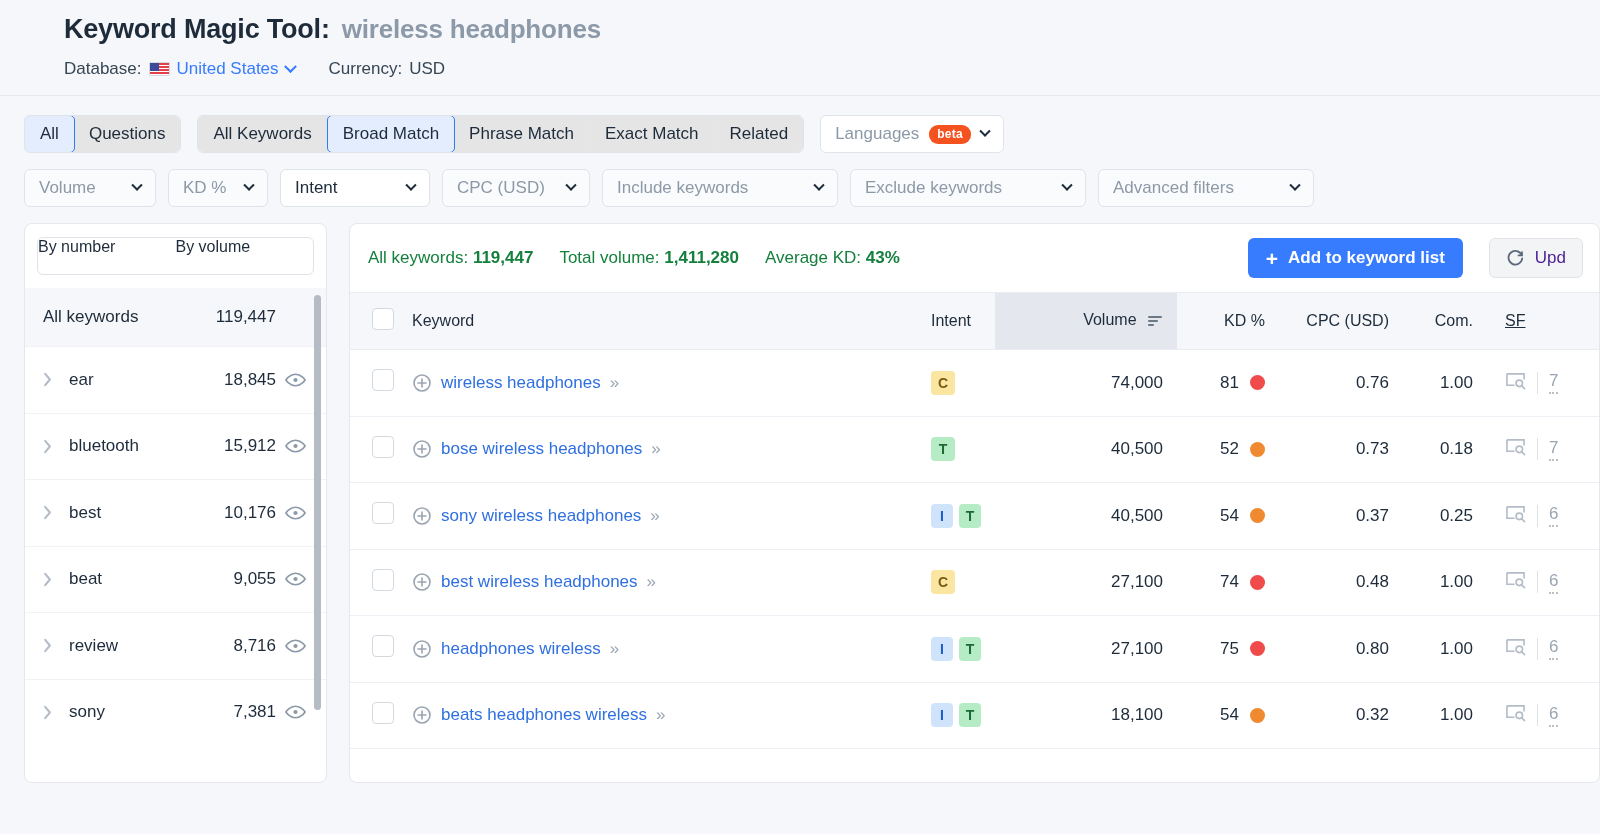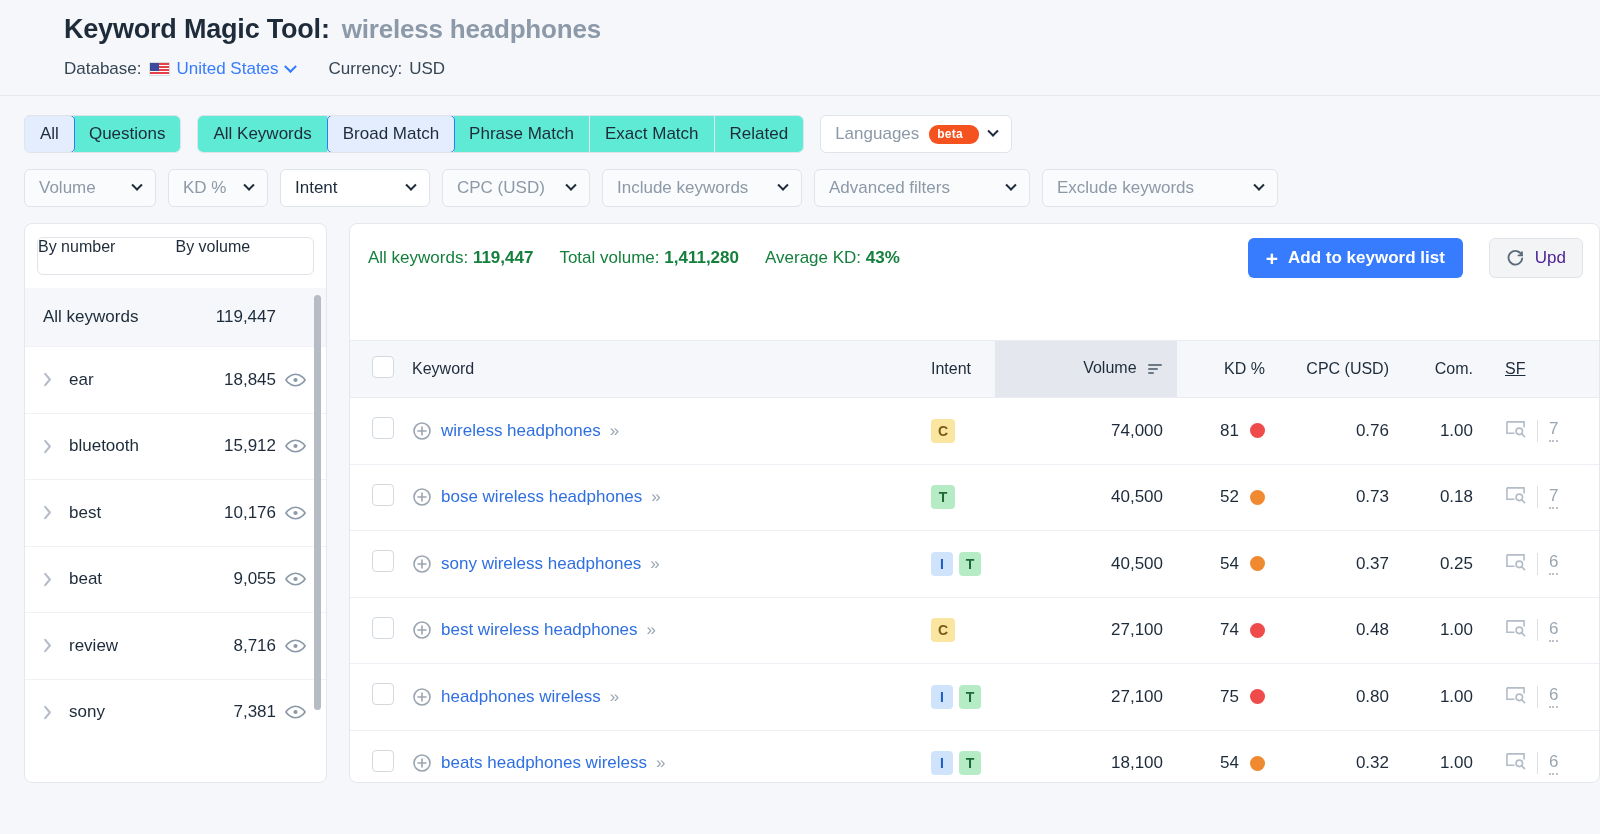--- a/index.html
+++ b/index.html
@@ -40,39 +40,39 @@
 
   
   .filters { padding: 19px 24px 0 24px; }
   .tabrow { display: flex; align-items: center; gap: 16px; }
   .seg {
     display: flex; border: 1px solid #dfe4ea; border-radius: 6px;
     background: #fff; overflow: hidden; height: 38px;
   }
   .seg .segbtn {
     display: flex; align-items: center; justify-content: center;
-    padding: 0 15px; font-size: 17px; color: #1d2b3a; background: #5eead4;
+    padding: 0 15px; font-size: 17px; color: #1d2b3a; background: #e5e5e5;
     border-right: 1px solid #e4e8ec; white-space: nowrap; cursor: pointer;
   }
   .seg .segbtn:last-child { border-right: none; }
   .seg .segbtn.active {
     background: #e3edfd; border: 1px solid #2f7af5; border-radius: 5px;
     margin: -1px; position: relative; z-index: 2;
   }
   .pill {
     display: flex; align-items: center; gap: 10px; height: 38px;
     padding: 0 14px; border: 1px solid #dfe4ea; border-radius: 6px;
     background: #fff; font-size: 17px; color: #8c99a8; cursor: pointer;
     white-space: nowrap;
   }
   .pill.dim { background: #fafbfc; }
   .pill .lbl-dark { color: #1d2b3a; }
   .beta {
     background: #f4521e; color: #fff; font-size: 12px; font-weight: bold;
-    border-radius: 9px; padding: 2px 16px 3px 8px; letter-spacing: 0.2px; text-align: center;
+    border-radius: 9px; padding: 2px 8px 3px 8px; letter-spacing: 0.2px; text-align: center;
   }
   .chev-sm {
     display: inline-block; width: 8px; height: 8px;
     border-right: 2.4px solid #1d2b3a; border-bottom: 2.4px solid #1d2b3a;
     transform: rotate(45deg) translate(-2px,-2px); flex: none;
   }
   .filterrow { display: flex; align-items: center; gap: 12px; margin-top: 16px; }
   .filterrow .pill { justify-content: space-between; }
 
   
@@ -131,21 +131,21 @@
   }
   .btn-plus { font-size: 21px; font-weight: bold; line-height: 1; }
   .btn-secondary {
     display: flex; align-items: center; gap: 10px; height: 40px;
     background: #f2f4f6; color: #4c1d95; font-size: 17px;
     border: 1px solid #e0e4e9; border-radius: 6px; padding: 0 16px;
     cursor: pointer; white-space: nowrap;
   }
 
   
-  table { width: 100%; border-collapse: collapse; table-layout: fixed; margin-top: 48px; }
+  table { width: 100%; border-collapse: collapse; table-layout: fixed; }
   thead th {
     background: #f5f7fa; font-size: 16px; font-weight: normal; color: #1d2b3a;
     height: 57px; padding: 0 14px; text-align: right; white-space: nowrap;
     border-top: 1px solid #e9edf1; border-bottom: 1px solid #e9edf1;
   }
   th.c-check { width: 62px; text-align: left; padding-left: 22px; }
   th.c-kw { text-align: left; padding-left: 0; }
   th.c-intent { width: 78px; text-align: left; }
   th.c-vol { width: 182px; background: #e4e7ed; }
   th.c-kd { width: 102px; }
@@ -249,30 +249,30 @@
       <i class="chev-sm"></i>
     </div>
     <div class="pill" style="width:150px">
       <span class="lbl-dark">Intent</span>
       <i class="chev-sm"></i>
     </div>
     <div class="pill dim" style="width:148px">
       <span>CPC (USD)</span>
       <i class="chev-sm"></i>
     </div>
-    <div class="pill dim" style="width:200px">
+    <div class="pill dim" style="width:236px">
       <span>Include keywords</span>
+      <i class="chev-sm"></i>
+    </div>
+    <div class="pill dim" style="width:236px">
+      <span>Exclude keywords</span>
       <i class="chev-sm"></i>
     </div>
     <div class="pill dim" style="width:216px">
       <span>Advanced filters</span>
-      <i class="chev-sm"></i>
-    </div>
-    <div class="pill dim" style="width:236px">
-      <span>Exclude keywords</span>
       <i class="chev-sm"></i>
     </div>
   </div>
 </div>
 
 <div class="body">
 
   <div class="sidebar">
     <div class="sidebar-head">
       <div class="side-seg">

